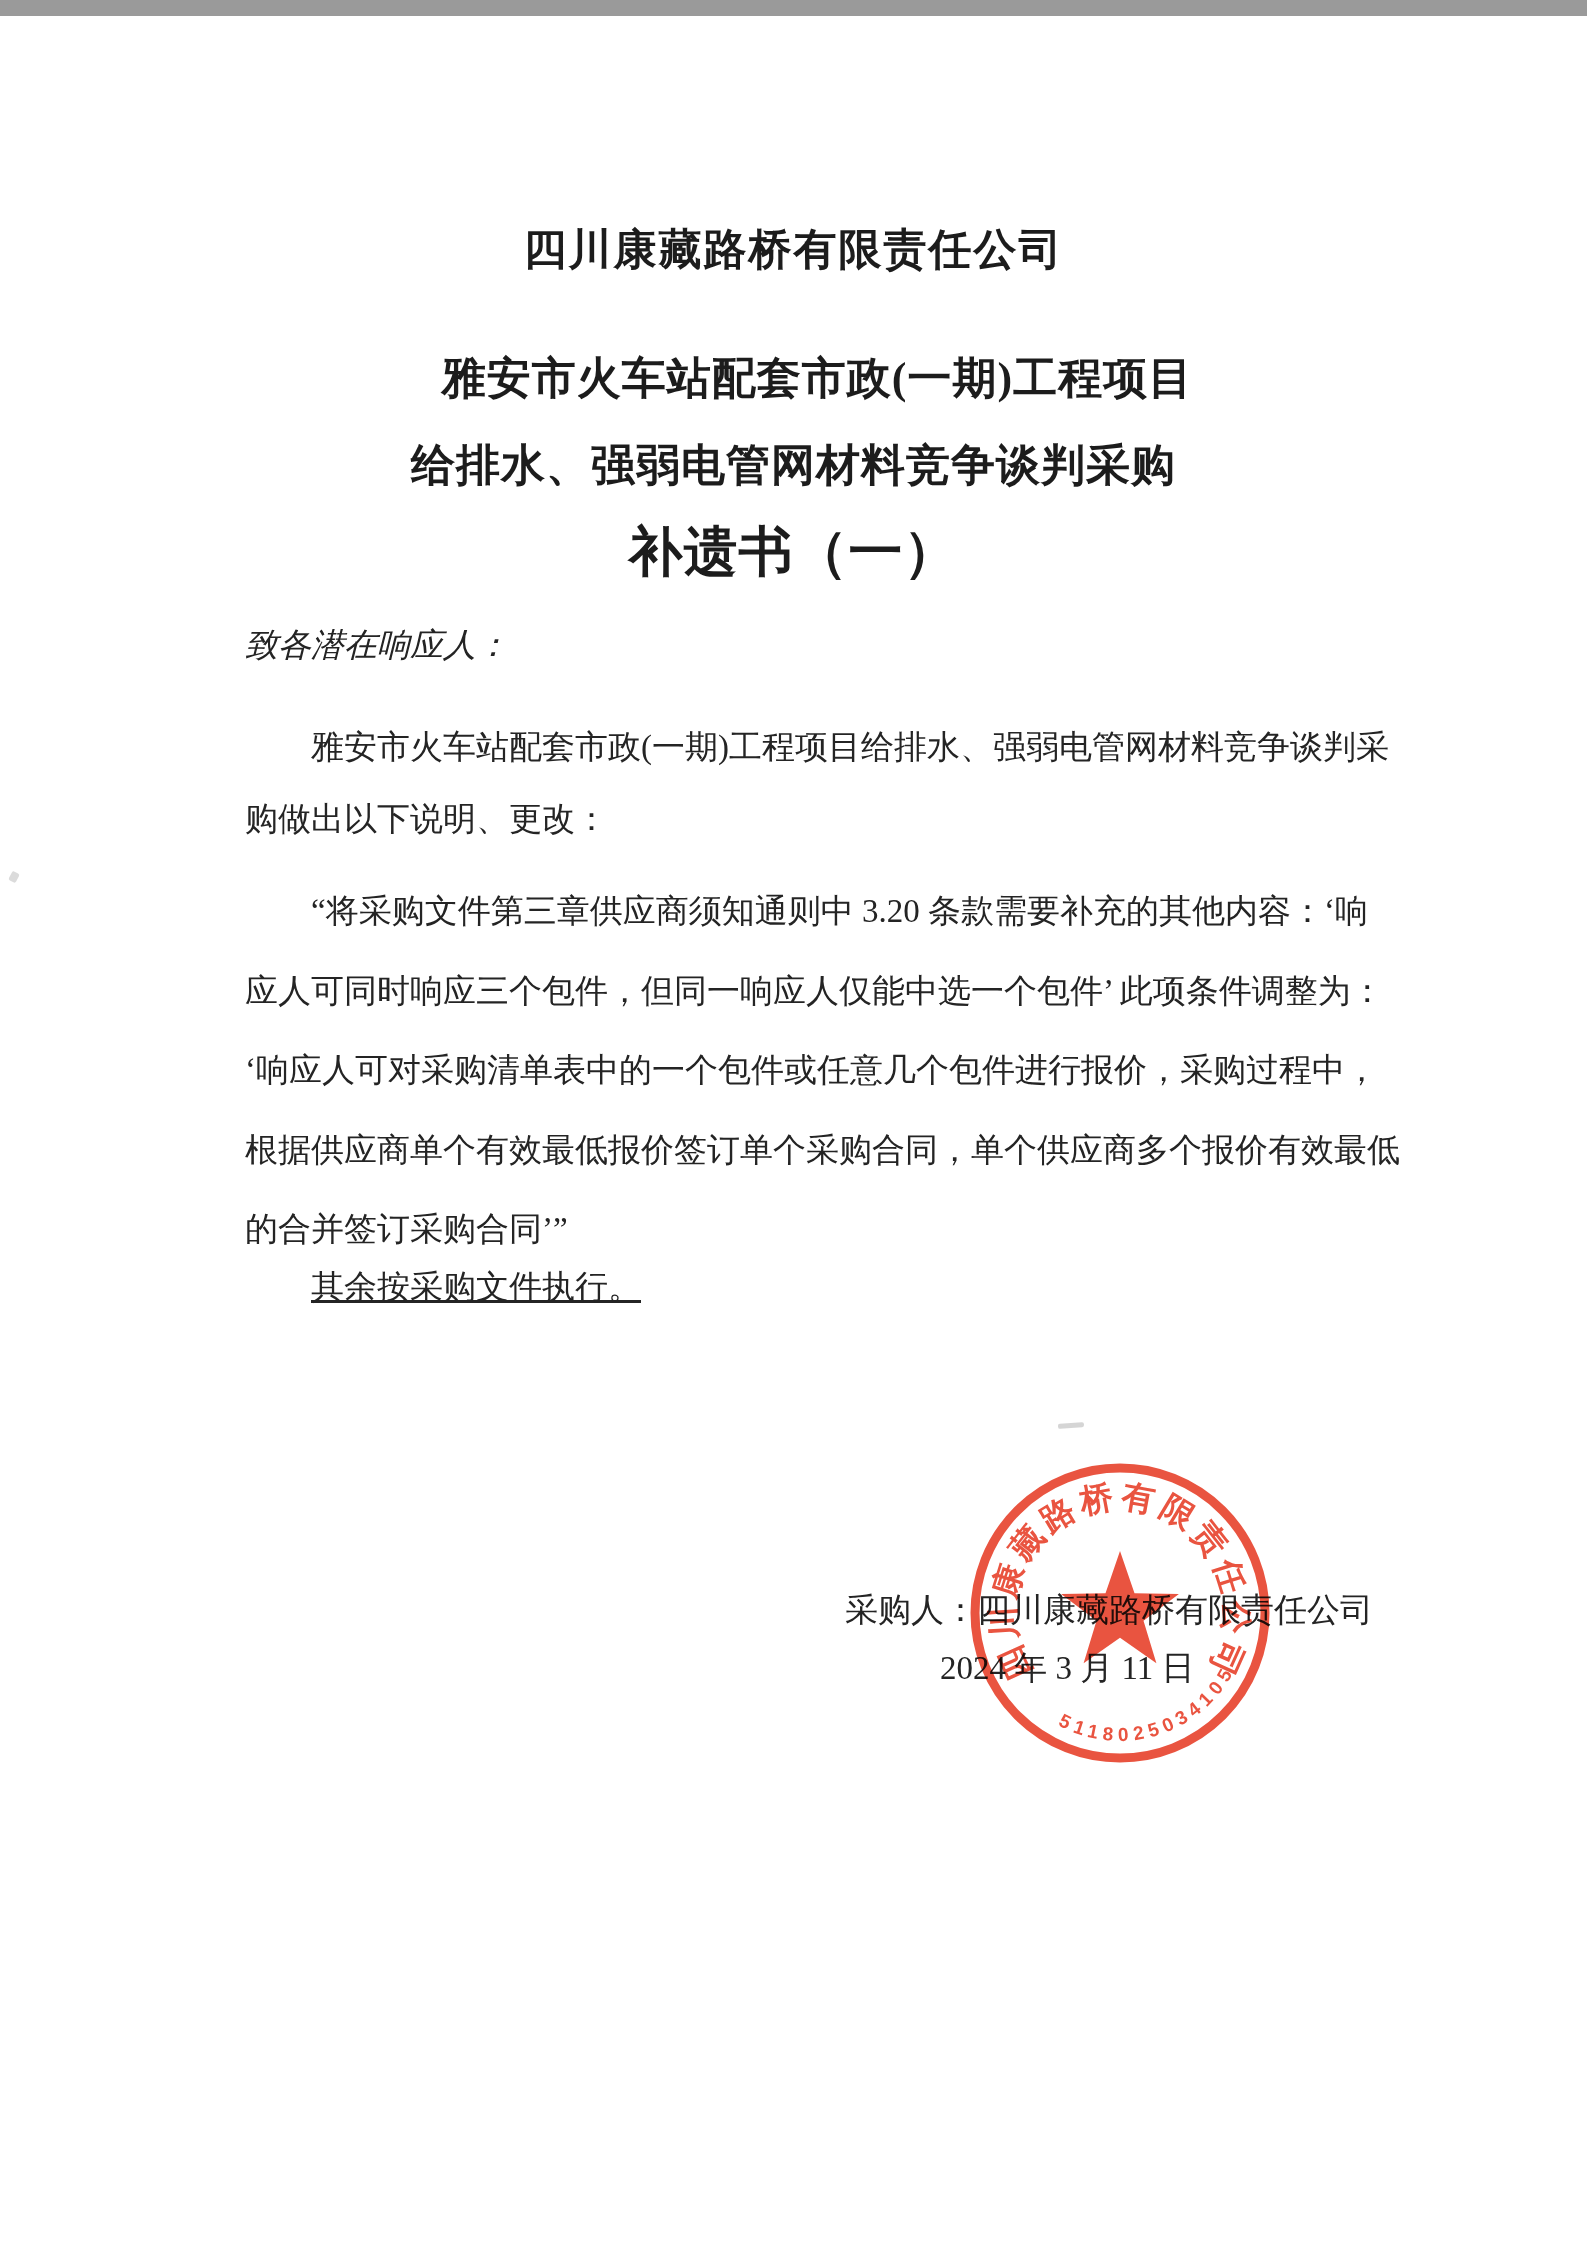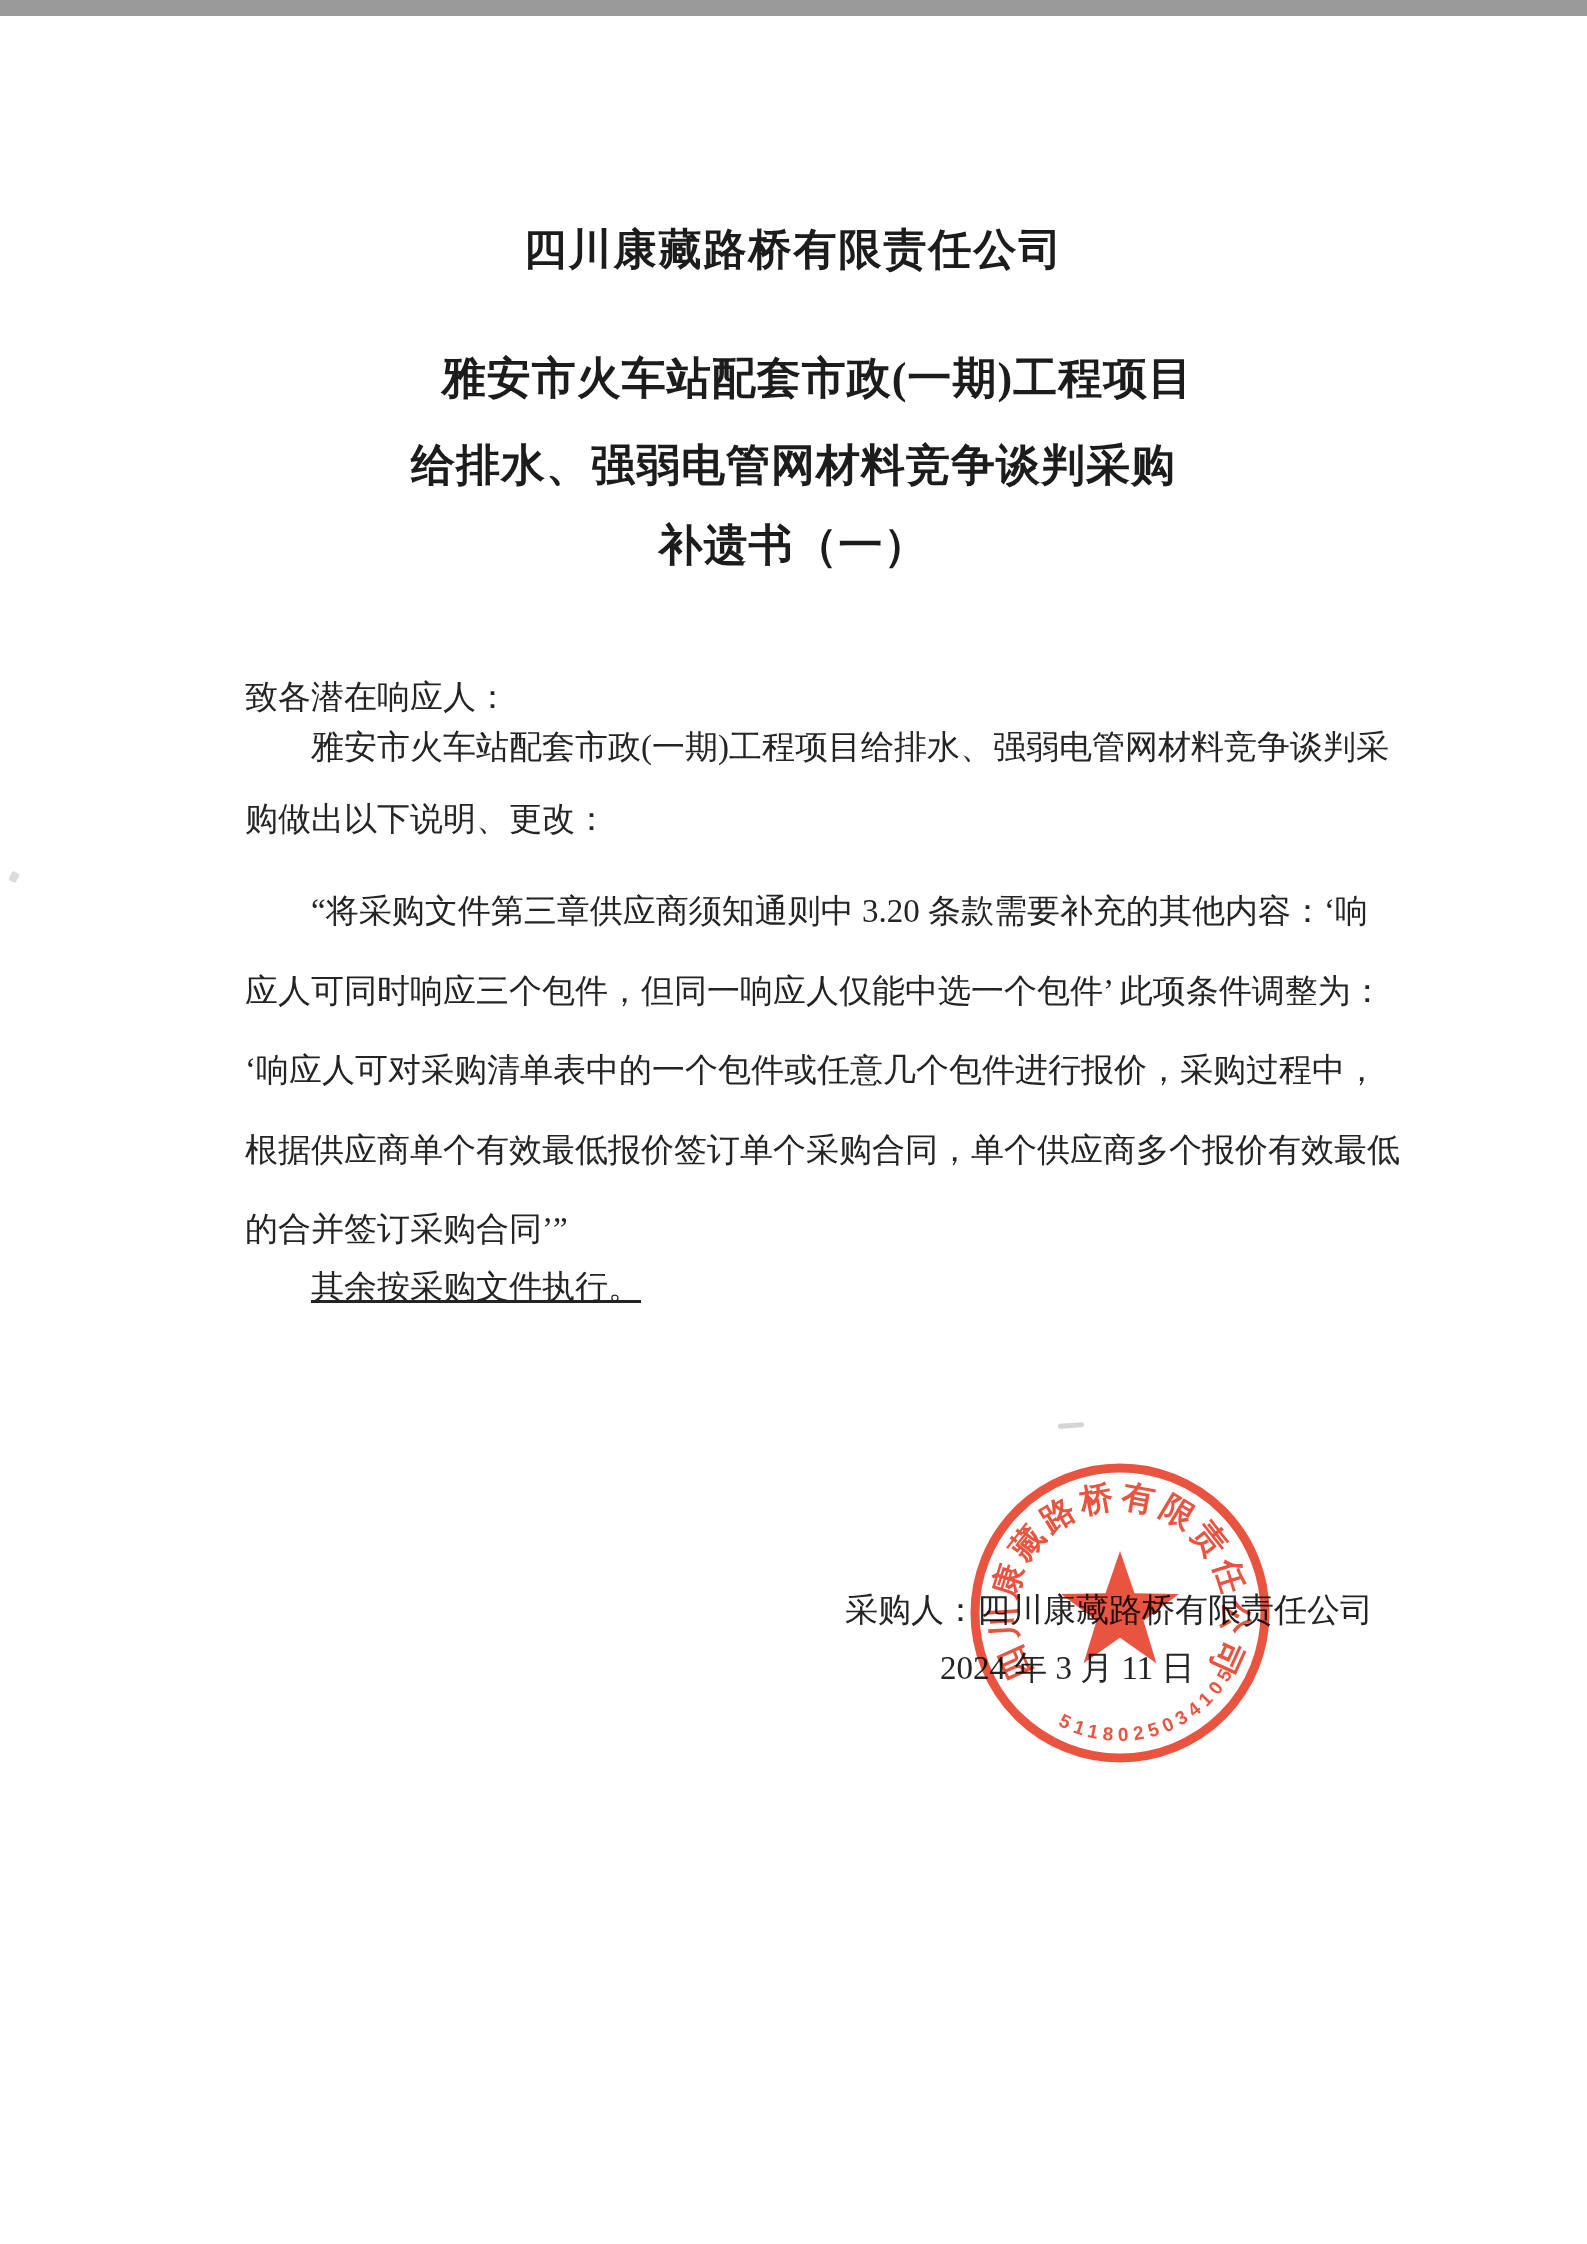--- a/index.html
+++ b/index.html
@@ -14,29 +14,29 @@
   }
   
   .title{
     position:absolute;left:0;width:100%;
     text-align:center;font-weight:700;
     white-space:nowrap;color:#1c1c1c;
   }
   .title-1{top:205px;font-size:43px;letter-spacing:2px;}
   .title-2{top:333px;font-size:44px;letter-spacing:1px;padding-left:24px;}
   .title-3{top:420px;font-size:44px;letter-spacing:1px;}
-  .title-4{top:500px;font-size:44px;letter-spacing:1px;}
+  .title-4{top:500px;font-size:54px;letter-spacing:1px;}
   
   .bline{
     position:absolute;left:245px;width:1130px;
     font-size:33px;line-height:46px;white-space:nowrap;
     color:#242424;
   }
   .indent{padding-left:66px;}
-  .bl-salutation{top:658px;}
+  .bl-salutation{top:606px;font-style:italic;}
   .bl-p1-0{top:708px;}
   .bl-p1-1{top:780px;}
   .bl-p2-0{top:872px;}
   .bl-p2-1{top:952px;}
   .bl-p2-2{top:1031px;}
   .bl-p2-3{top:1111px;}
   .bl-p2-4{top:1190px;}
   .bl-p3-0{top:1248px;text-decoration:underline;}
   
   .sig-purchaser{

